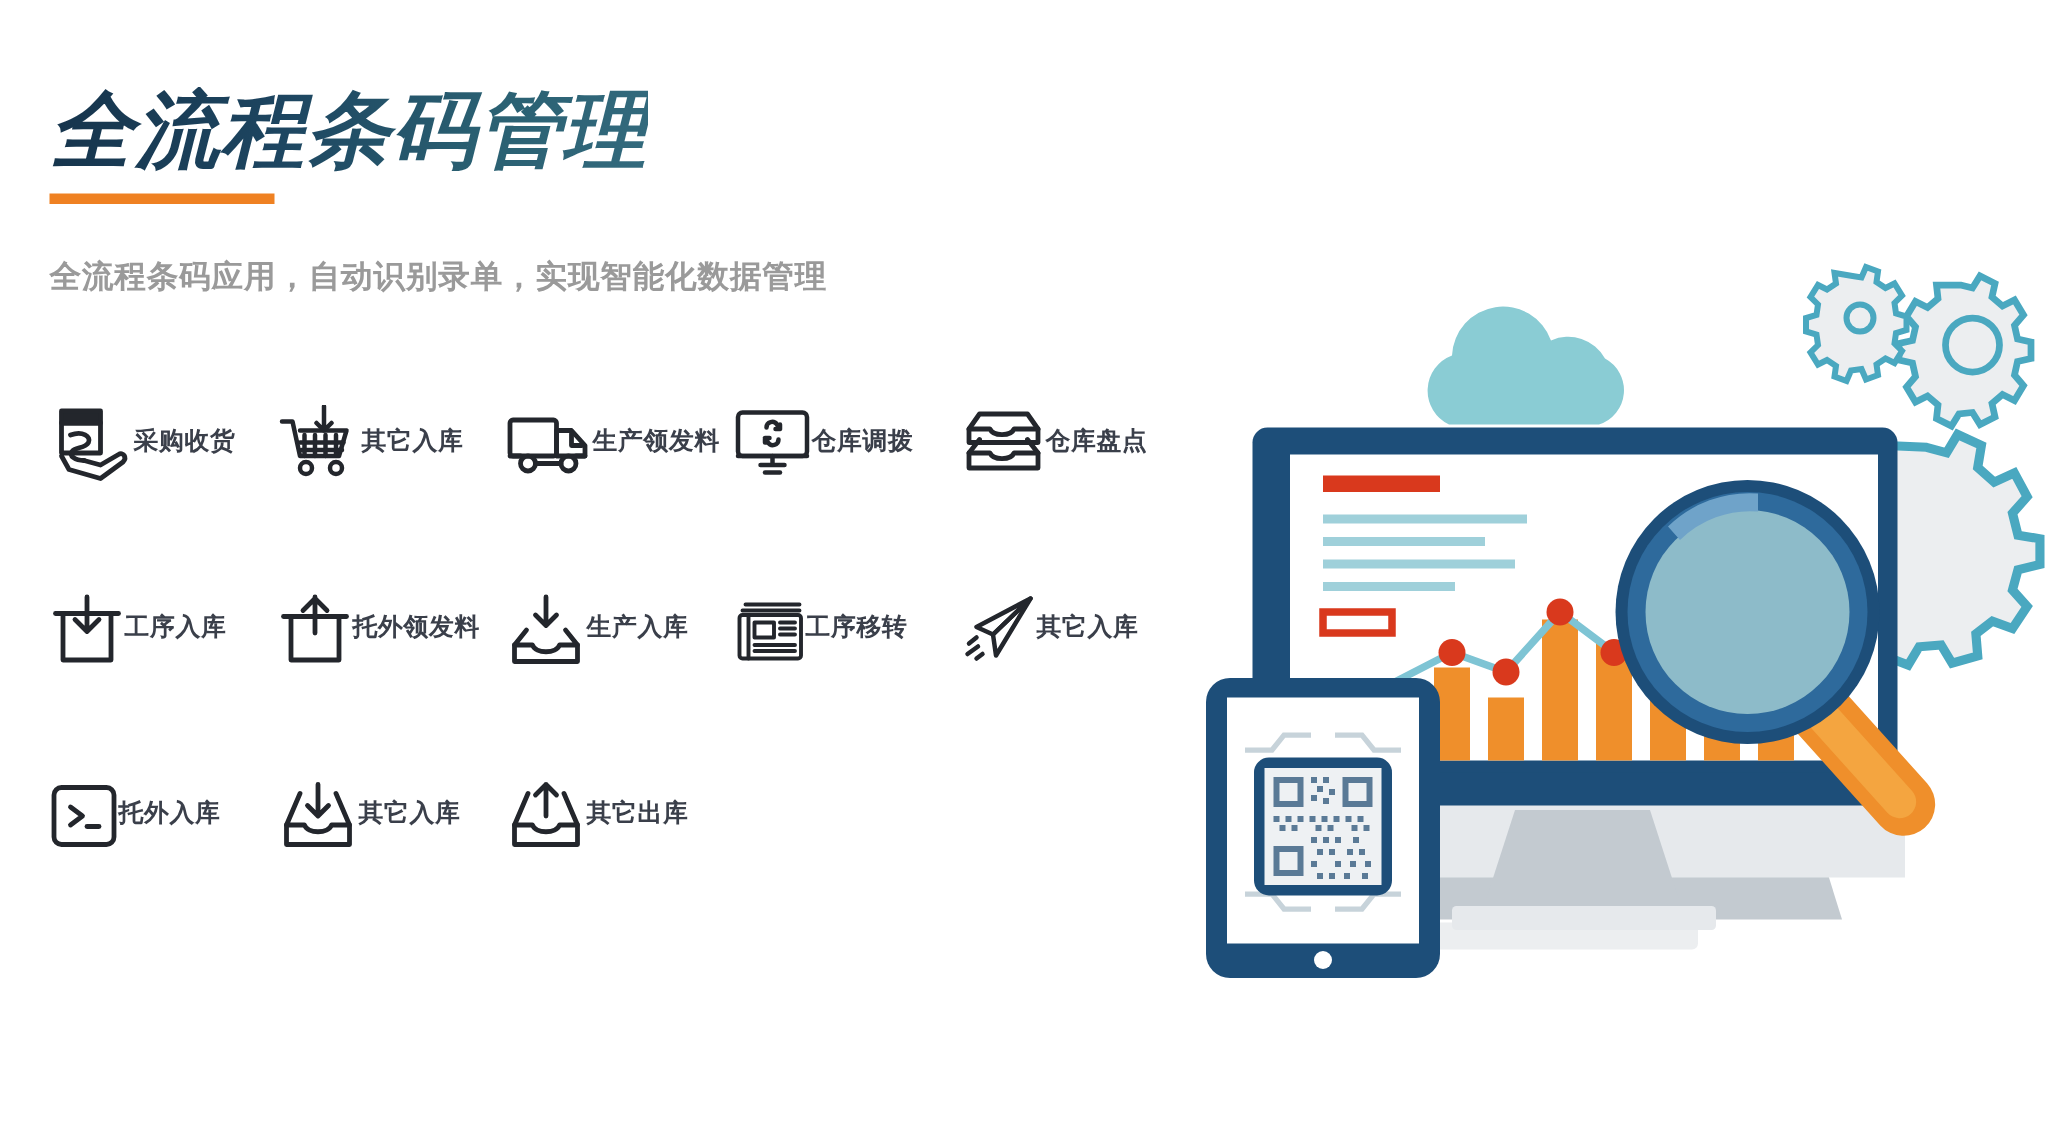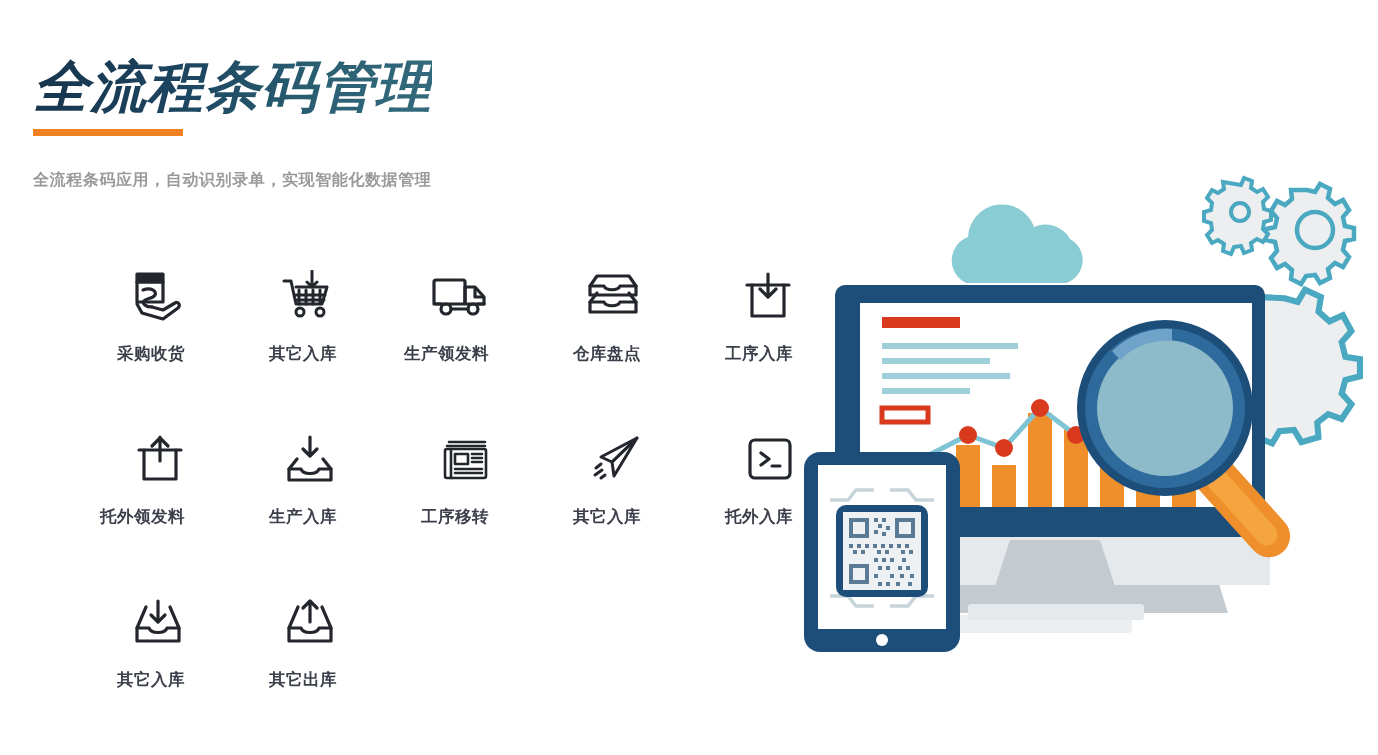--- a/index.html
+++ b/index.html
@@ -25,33 +25,33 @@
     -webkit-text-fill-color:transparent;
     white-space:nowrap;
   }
   .headline-rule {
     margin-top:12px;
     width:150px; height:7px;
     background:#ef8122;
   }
   .subhead {
     position:absolute; left:33px; top:170px;
-    font-size:16px; font-weight:bold;
+    font-size:21px; font-weight:bold;
     color:#9a9a9a; letter-spacing:.6px; white-space:nowrap;
   }
 
   
   .grid {
     position:absolute; left:33px; top:266px;
     width:760px;
     display:grid;
     grid-template-columns:repeat(5,152px);
     row-gap:64px;
   }
-  .cell { display:flex; flex-direction:column; align-items:flex-end; }
+  .cell { display:flex; flex-direction:row; align-items:flex-start; }
   .cell .glyph { height:60px; display:flex; align-items:center; justify-content:center; }
   .cell .glyph svg { display:block; }
   .cell .caption {
     margin-top:17px;
     font-size:16.5px; font-weight:bold;
     color:#3a3f4a; letter-spacing:.5px; white-space:nowrap;
   }
 
   
   .illus { position:absolute; left:790px; top:160px; width:588px; height:520px; }
@@ -109,20 +109,35 @@
             <path d="M44 16 v8 h7"></path>
             <circle cx="15" cy="36" r="5"></circle>
             <circle cx="42" cy="36" r="5"></circle>
             <path d="M20 36 h17 M3 31 h7 M47 31 h6"></path>
           </g>
         </svg>
       </div>
       <div class="caption">生产领发料</div>
     </div>
 
+    <div class="cell">
+      <div class="glyph">
+        <svg width="52" height="48" viewBox="0 0 52 48">
+          <g fill="none" stroke="#23262c" stroke-width="3" stroke-linecap="round" stroke-linejoin="round">
+            <rect x="3" y="3" width="46" height="29" rx="3"></rect>
+            <path d="M3 32 h46"></path>
+            <path d="M18 38 h16 M26 32 v6"></path>
+            <path d="M21 43 h10"></path>
+            <path d="M22 13 c0 -4 5 -5 7 -2 l2 3 M31 11 l0 3 l-3 0"></path>
+            <path d="M30 21 c0 4 -5 5 -7 2 l-2 -3 M21 23 l0 -3 l3 0"></path>
+          </g>
+        </svg>
+      </div>
+      <div class="caption">仓库调拨</div>
+    </div>
 
     <div class="cell">
       <div class="glyph">
         <svg width="56" height="48" viewBox="0 0 56 48">
           <g fill="none" stroke="#23262c" stroke-width="3.2" stroke-linecap="round" stroke-linejoin="round">
             <path d="M5 14 L12 4 h32 l7 10"></path>
             <path d="M5 14 h14 c2 5 14 5 16 0 h16 v9 h-46 z"></path>
             <path d="M5 30 L12 21 M44 21 L51 30"></path>
             <path d="M5 30 h14 c2 5 14 5 16 0 h16 v10 h-46 z"></path>
           </g>

